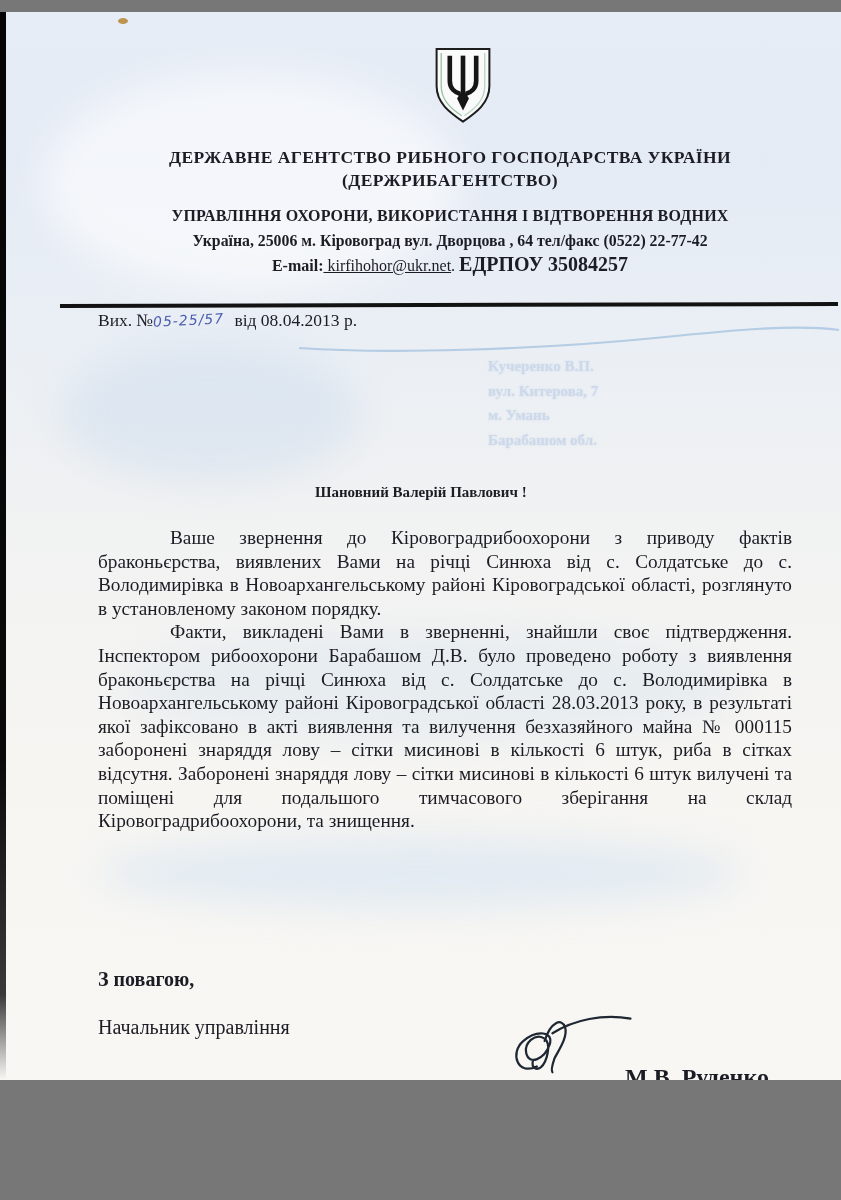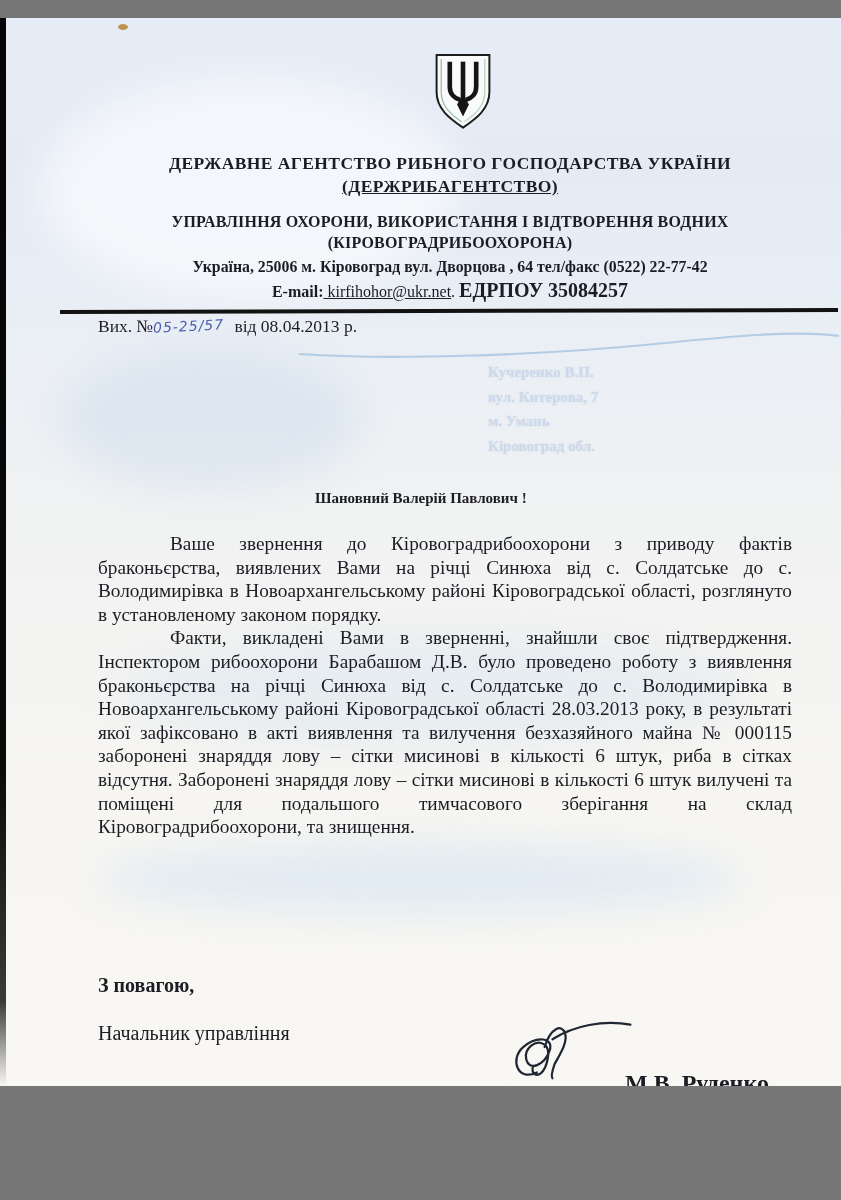--- a/index.html
+++ b/index.html
@@ -1,40 +1,40 @@
 <!DOCTYPE html>
 <html><head>
 <meta charset="utf-8">
 <style>
   html,body{margin:0;padding:0;background:#777;}
   .page{
     position:relative;
     width:841px;height:1068px;
-    margin:18px auto;
+    margin:12px auto;
     overflow:hidden;
     font-family:"Liberation Serif","DejaVu Serif",serif;
     color:#1c1c24;
     background:linear-gradient(180deg,#e7edf6 0%,#e5ebf5 14%,#eaeff5 30%,#f1f2f2 48%,#f6f5f2 70%,#f8f7f4 100%);
   }
   .scan-edge{
     position:absolute;left:0;top:0;width:6px;height:100%;
     background:linear-gradient(180deg,#050505 0%,#0a0a0a 70%,#3a3a3a 92%,rgba(90,90,90,0) 100%);
   }
   .paper-cloud{position:absolute;border-radius:50%;filter:blur(18px);}
   .cloud1{left:40px;top:60px;width:420px;height:220px;background:rgba(255,255,255,0.55);}
   .cloud2{left:60px;top:330px;width:300px;height:140px;background:rgba(205,220,238,0.45);}
   .cloud3{left:120px;top:620px;width:620px;height:110px;background:rgba(198,219,238,0.28);}
   .cloud4{left:100px;top:826px;width:640px;height:70px;background:rgba(190,216,240,0.35);}
   .speck{position:absolute;left:118px;top:6px;width:10px;height:6px;background:#b78a3e;border-radius:50%;opacity:.9;}
 
   .emblem{position:absolute;left:430px;top:30px;width:66px;height:88px;}
 
   .header{position:absolute;left:90px;top:134px;width:720px;text-align:center;}
   .org1{font-weight:bold;font-size:17.5px;letter-spacing:.4px;line-height:23px;}
-  .org2{font-weight:bold;font-size:17.5px;letter-spacing:.4px;line-height:23px;margin-bottom:14px;text-decoration:underline;}
+  .org2{font-weight:bold;font-size:17.5px;letter-spacing:.4px;line-height:23px;margin-bottom:14px;}
   .dept{font-weight:bold;font-size:16px;letter-spacing:.2px;line-height:20.5px;}
   .addr{font-weight:bold;font-size:15.8px;margin-top:4px;line-height:19px;}
   .emailline{margin-top:3px;font-size:16px;line-height:22px;}
   .emailline .lbl{font-weight:bold;}
   .emailline .mail{text-decoration:underline;white-space:pre;}
   .emailline .edr{font-weight:bold;font-size:20px;}
 
   .rule{position:absolute;left:60px;top:291px;width:778px;height:3.5px;background:#121212;transform:rotate(-0.15deg);}
 
   .refline{position:absolute;left:98px;top:298px;font-size:17.5px;white-space:nowrap;}
@@ -88,21 +88,20 @@
         <path d="M50 14 V70"></path>
       </g>
       <path d="M50 64 L59 79 L50 97 L41 79 Z" fill="#151515"></path>
     </svg>
   </div>
 
   <div class="header">
     <div class="org1">ДЕРЖАВНЕ  АГЕНТСТВО РИБНОГО ГОСПОДАРСТВА  УКРАЇНИ</div>
     <div class="org2">(ДЕРЖРИБАГЕНТСТВО)</div>
     <div class="dept">УПРАВЛІННЯ ОХОРОНИ, ВИКОРИСТАННЯ  І ВІДТВОРЕННЯ ВОДНИХ</div>
-    <div class="dept">(КІРОВОГРАДРИБООХОРОНА)</div>
     <div class="addr">Україна, 25006   м. Кіровоград  вул. Дворцова  , 64 тел/факс (0522) 22-77-42</div>
     <div class="emailline">
       <span class="lbl">E-mail:</span><span class="mail"> kirfihohor@ukr.net</span><span>. </span><span class="edr">ЕДРПОУ 35084257</span>
     </div>
   </div>
 
   <div class="rule"></div>
 
   <div class="refline">
     <span>Вих. №</span><span class="hand">05-25/57</span><span class="datepart">від   08.04.2013 р.</span>
@@ -111,21 +110,21 @@
   <div class="pen-curve">
     <svg viewBox="0 0 546 40" width="546" height="40" xmlns="http://www.w3.org/2000/svg">
       <path d="M4 32 C90 38 240 34 360 22 C440 14 500 8 544 14" fill="none" stroke="#aac6e0" stroke-width="2.2" opacity="0.85"></path>
     </svg>
   </div>
 
   <div class="recipient">
     <div>Кучеренко В.П.</div>
     <div>вул. Китерова, 7</div>
     <div>м. Умань</div>
-    <div>Кіровоград обл.</div>
+    <div>Барабашом обл.</div>
   </div>
 
   <div class="salutation">Шановний Валерій Павлович !</div>
 
   <div class="body-text">
     <p>Ваше звернення до Кіровоградрибоохорони з приводу фактів браконьєрства, виявлених Вами на річці Синюха від с. Солдатське до с. Володимирівка в Новоархангельському районі Кіровоградської області, розглянуто в установленому законом порядку.</p>
     <p>Факти, викладені Вами в зверненні, знайшли своє підтвердження. Інспектором рибоохорони Барабашом Д.В. було проведено роботу з виявлення браконьєрства на річці Синюха від с. Солдатське до с. Володимирівка в Новоархангельському районі Кіровоградської області 28.03.2013 року, в результаті якої зафіксовано в акті виявлення та вилучення безхазяйного майна № 000115 заборонені знаряддя лову – сітки мисинові в кількості 6 штук, риба в сітках відсутня. Заборонені знаряддя лову – сітки мисинові в кількості 6 штук вилучені та поміщені для подальшого тимчасового зберігання на склад Кіровоградрибоохорони, та знищення.</p>
   </div>
 
   <div class="closing">З повагою,</div>

